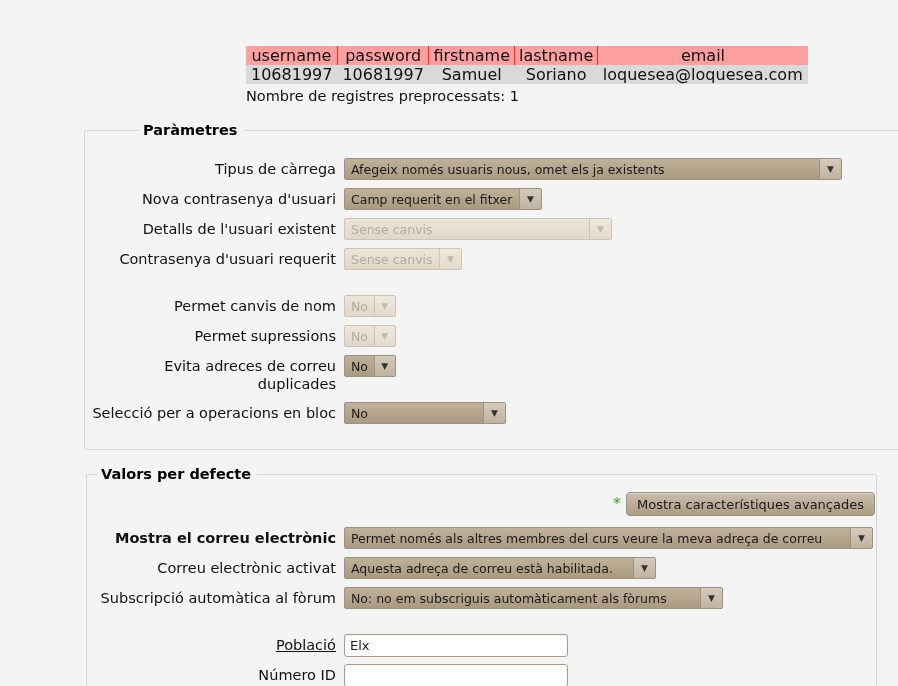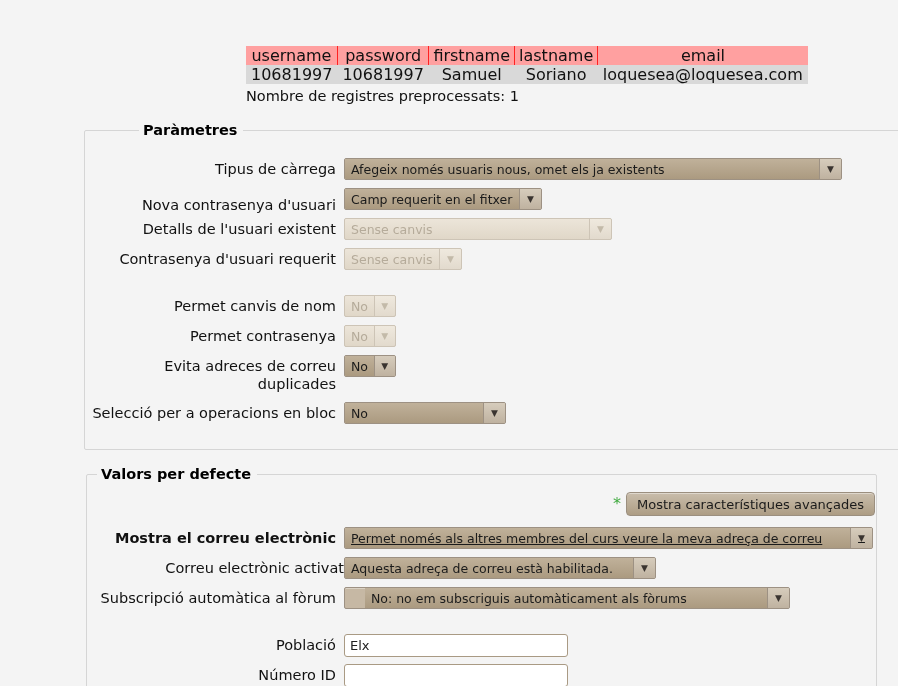--- a/index.html
+++ b/index.html
@@ -265,21 +265,21 @@
 
   <div id="params-rows">
       <div class="row" style="top: 158px; left: 86px; position: absolute;">
         <div class="flabel" style="left: 0px; top: 2px;">Tipus de càrrega</div>
         <div class="fcontrol"><span class="sel dark" style="width: 498px;">
             <span class="sel-text" style="flex: 1 1 auto; overflow: hidden;">Afegeix només usuaris nous, omet els ja existents</span>
             <span class="sel-arrow">▼</span>
           </span></div>
       </div>
       <div class="row" style="top: 188px; left: 86px; position: absolute;">
-        <div class="flabel" style="left: 0px; top: 8px;">Nova contrasenya d'usuari</div>
+        <div class="flabel" style="left: 0px; top: 2px;">Nova contrasenya d'usuari</div>
         <div class="fcontrol"><span class="sel dark" style="width: 198px;">
             <span class="sel-text" style="flex: 1 1 auto; overflow: hidden;">Camp requerit en el fitxer</span>
             <span class="sel-arrow">▼</span>
           </span></div>
       </div>
       <div class="row" style="top: 218px; left: 86px; position: absolute;">
         <div class="flabel" style="left: 0px; top: 2px;">Detalls de l'usuari existent</div>
         <div class="fcontrol"><span class="sel disabled" style="width: 268px;">
             <span class="sel-text" style="flex: 1 1 auto; overflow: hidden;">Sense canvis</span>
             <span class="sel-arrow">▼</span>
@@ -293,21 +293,21 @@
           </span></div>
       </div>
       <div class="row" style="top: 295px; left: 86px; position: absolute;">
         <div class="flabel" style="left: 0px; top: 2px;">Permet canvis de nom</div>
         <div class="fcontrol"><span class="sel disabled" style="width: 52px;">
             <span class="sel-text" style="flex: 1 1 auto; overflow: hidden;">No</span>
             <span class="sel-arrow">▼</span>
           </span></div>
       </div>
       <div class="row" style="top: 325px; left: 86px; position: absolute;">
-        <div class="flabel" style="left: 0px; top: 2px;">Permet contrasenya</div>
+        <div class="flabel" style="left: 0px; top: 2px;">Permet supressions</div>
         <div class="fcontrol"><span class="sel disabled" style="width: 52px;">
             <span class="sel-text" style="flex: 1 1 auto; overflow: hidden;">No</span>
             <span class="sel-arrow">▼</span>
           </span></div>
       </div>
       <div class="row" style="top: 355px; left: 86px; position: absolute;">
         <div class="flabel" style="left: 0px; top: 2px;">Evita adreces de correu duplicades</div>
         <div class="fcontrol"><span class="sel dark" style="width: 52px;">
             <span class="sel-text" style="flex: 1 1 auto; overflow: hidden;">No</span>
             <span class="sel-arrow">▼</span>
@@ -327,41 +327,41 @@
   </fieldset>
 
   <div class="adv-wrap">
     <span class="req-star">*</span>
     <button class="adv-btn">Mostra característiques avançades</button>
   </div>
 
   <div id="defaults-rows">
       <div class="row" style="top: 527px; left: 86px; position: absolute;">
         <div class="flabel" style="left: 0px; top: 2px; font-weight: bold;">Mostra el correu electrònic</div>
-        <div class="fcontrol"><span class="sel dark" style="width: 529px; text-decoration: underline;">
+        <div class="fcontrol"><span class="sel dark" style="width: 529px;">
             <span class="sel-text" style="flex: 1 1 auto; overflow: hidden;">Permet només als altres membres del curs veure la meva adreça de correu</span>
             <span class="sel-arrow">▼</span>
           </span></div>
       </div>
       <div class="row" style="top: 557px; left: 86px; position: absolute;">
-        <div class="flabel" style="left: 0px; top: 2px; padding-left: 8px;">Correu electrònic activat</div>
+        <div class="flabel" style="left: 0px; top: 2px;">Correu electrònic activat</div>
         <div class="fcontrol"><span class="sel dark" style="width: 312px;">
             <span class="sel-text" style="flex: 1 1 auto; overflow: hidden;">Aquesta adreça de correu està habilitada.</span>
             <span class="sel-arrow">▼</span>
           </span></div>
       </div>
       <div class="row" style="top: 587px; left: 86px; position: absolute;">
         <div class="flabel" style="left: 0px; top: 2px;">Subscripció automàtica al fòrum</div>
-        <div class="fcontrol"><span class="sel dark" style="width: 446px; padding-left: 20px;">
+        <div class="fcontrol"><span class="sel dark" style="width: 379px;">
             <span class="sel-text" style="flex: 1 1 auto; overflow: hidden;">No: no em subscriguis automàticament als fòrums</span>
             <span class="sel-arrow">▼</span>
           </span></div>
       </div>
       <div class="row" style="top: 634px; left: 86px; position: absolute;">
-        <div class="flabel" style="left: 0px; top: 2px;">Població</div>
+        <div class="flabel" style="left: 0px; top: 2px; text-decoration: underline;">Població</div>
         <div class="fcontrol"><input type="text" class="txt" value="Elx" style="width: 224px;"></div>
       </div>
       <div class="row" style="top: 664px; left: 86px; position: absolute;">
         <div class="flabel" style="left: 0px; top: 2px;">Número ID</div>
         <div class="fcontrol"><input type="text" class="txt" style="width: 224px;"></div>
       </div>
     </div>
 
 </div>
 

